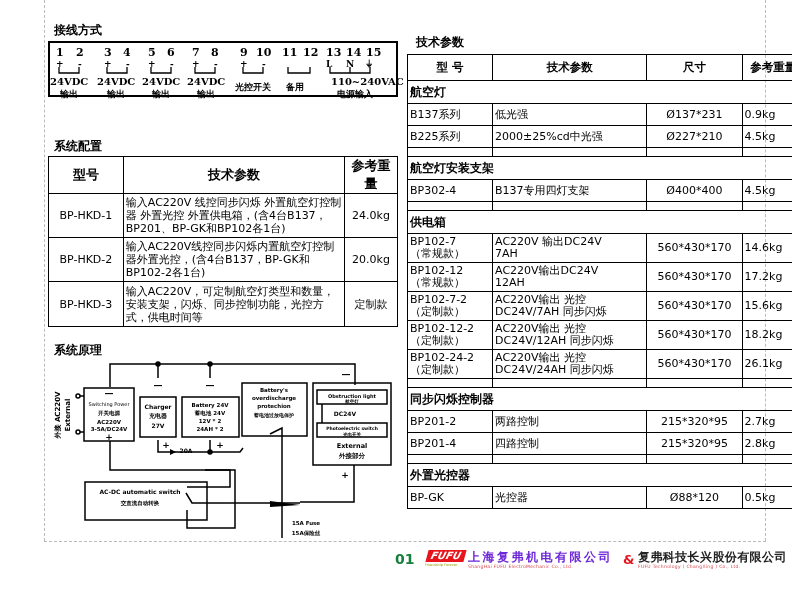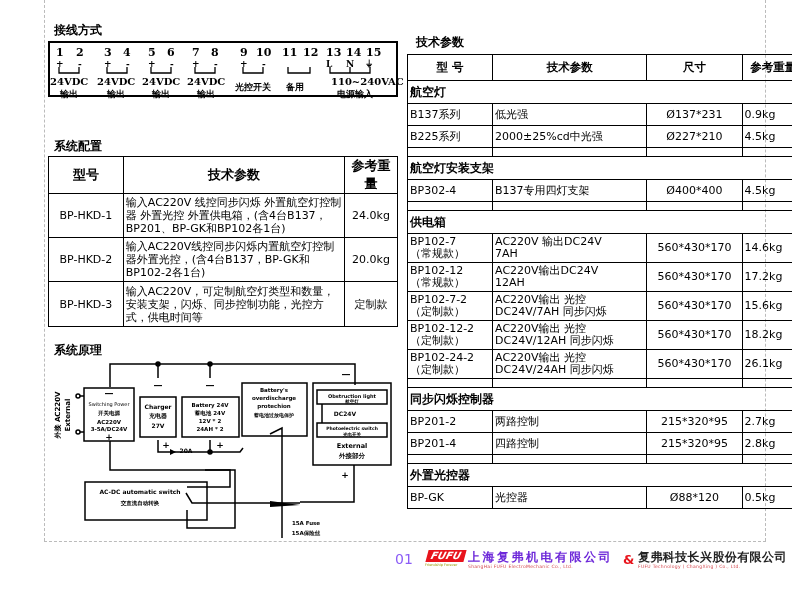--- a/index.html
+++ b/index.html
@@ -33,21 +33,21 @@
   .tech td { padding: 0 2px; line-height: 12px; }
   .tech td.c { text-align: center; }
   .tech td.r { text-align: left; }
   .tech tr.cat td { font-weight: bold; font-size: 12px; height: 23px; }
   .tech tr.one td { height: 22px; }
   .tech tr.two td { height: 29px; }
   .tech tr.blank td { height: 9px; }
 
   
   .footer { position: absolute; top: 548px; left: 395px; height: 24px; }
-  .pagenum { position: absolute; left: 0; top: 3px; color: #8b5cf6; font-weight: normal; font-size: 14px; }
+  .pagenum { position: absolute; left: 0; top: 3px; color: #15803d; font-weight: bold; font-size: 14px; }
   .logo { position: absolute; left: 32px; top: 2px; width: 38px; height: 12px; background: #e8141c; color: #fff; font-style: italic; font-weight: bold; font-size: 10px; line-height: 12px; text-align: center; transform: skewX(-15deg); }
   .logo-sub { position: absolute; left: 30px; top: 15px; font-size: 3.5px; color: #9a9a00; white-space: nowrap; }
   .co1 { position: absolute; left: 73px; top: 1px; font-size: 12px; font-weight: bold; color: #6d28d9; letter-spacing: 2.5px; white-space: nowrap; }
   .co1-en { position: absolute; left: 73px; top: 16px; font-size: 4.5px; color: #d4474e; white-space: nowrap; letter-spacing: 0.3px; }
   .amp { position: absolute; left: 228px; top: 4px; color: #e8141c; font-weight: bold; font-size: 13px; }
   .co2 { position: absolute; left: 243px; top: 1px; font-size: 12px; font-weight: bold; color: #222; white-space: nowrap; letter-spacing: 0.4px; }
   .co2-en { position: absolute; left: 243px; top: 16px; font-size: 4.5px; color: #d4474e; white-space: nowrap; letter-spacing: 0.3px; }
 </style>
 </head>
 <body>

